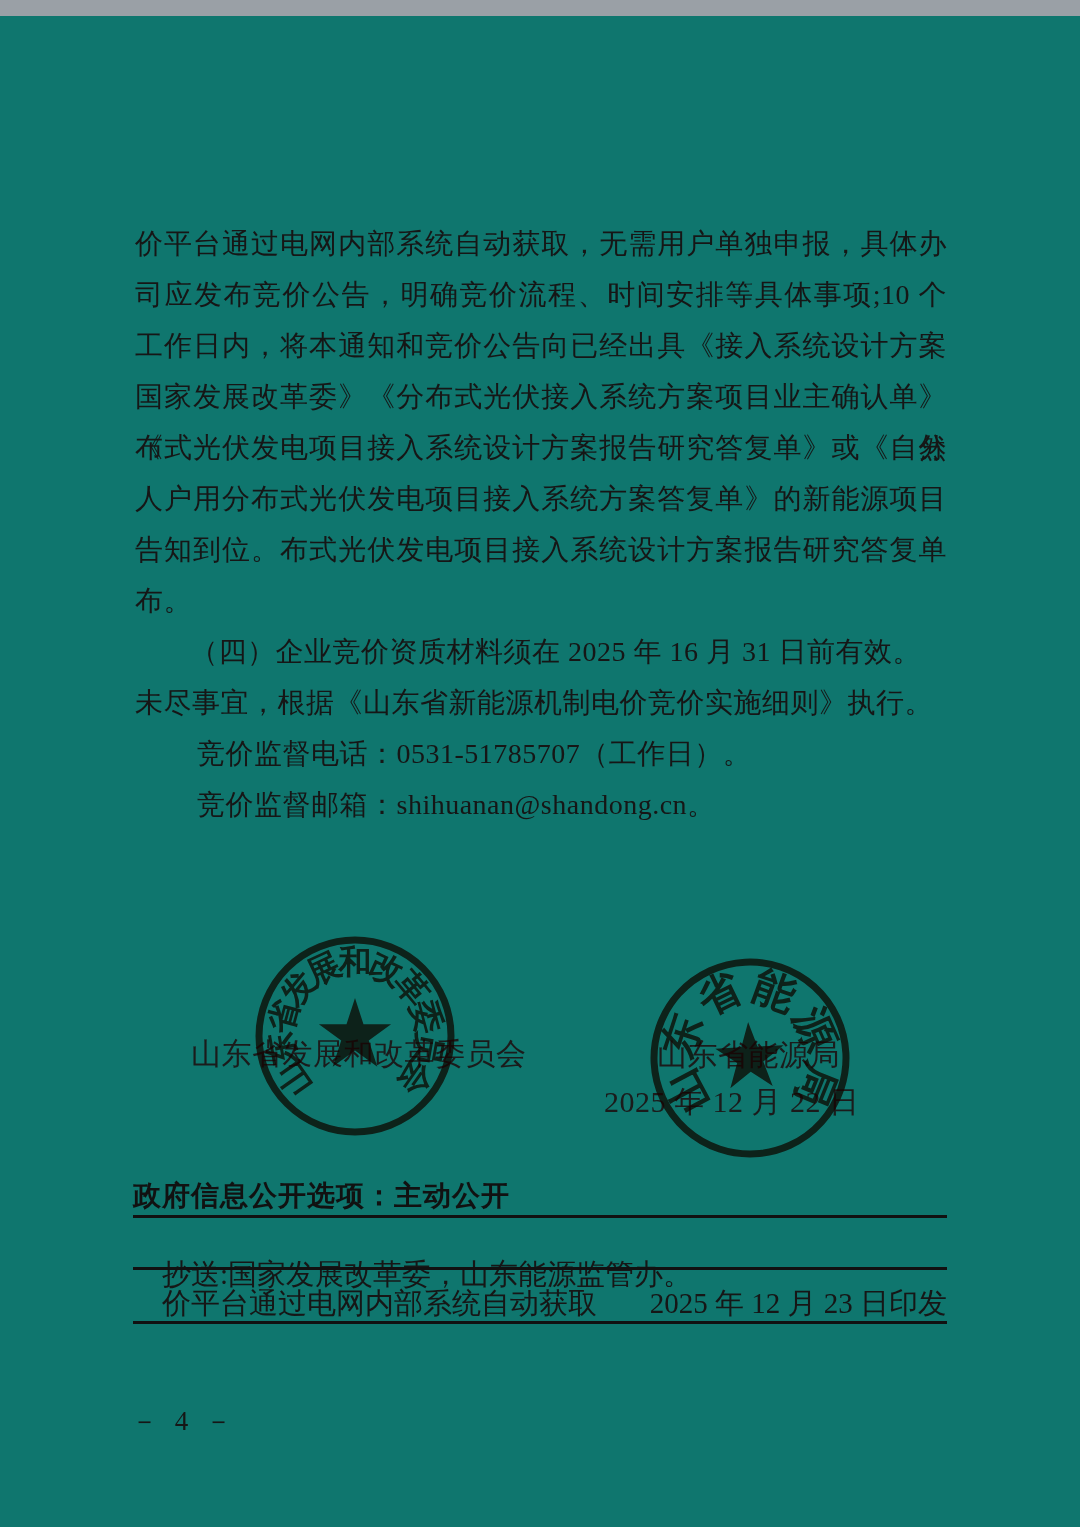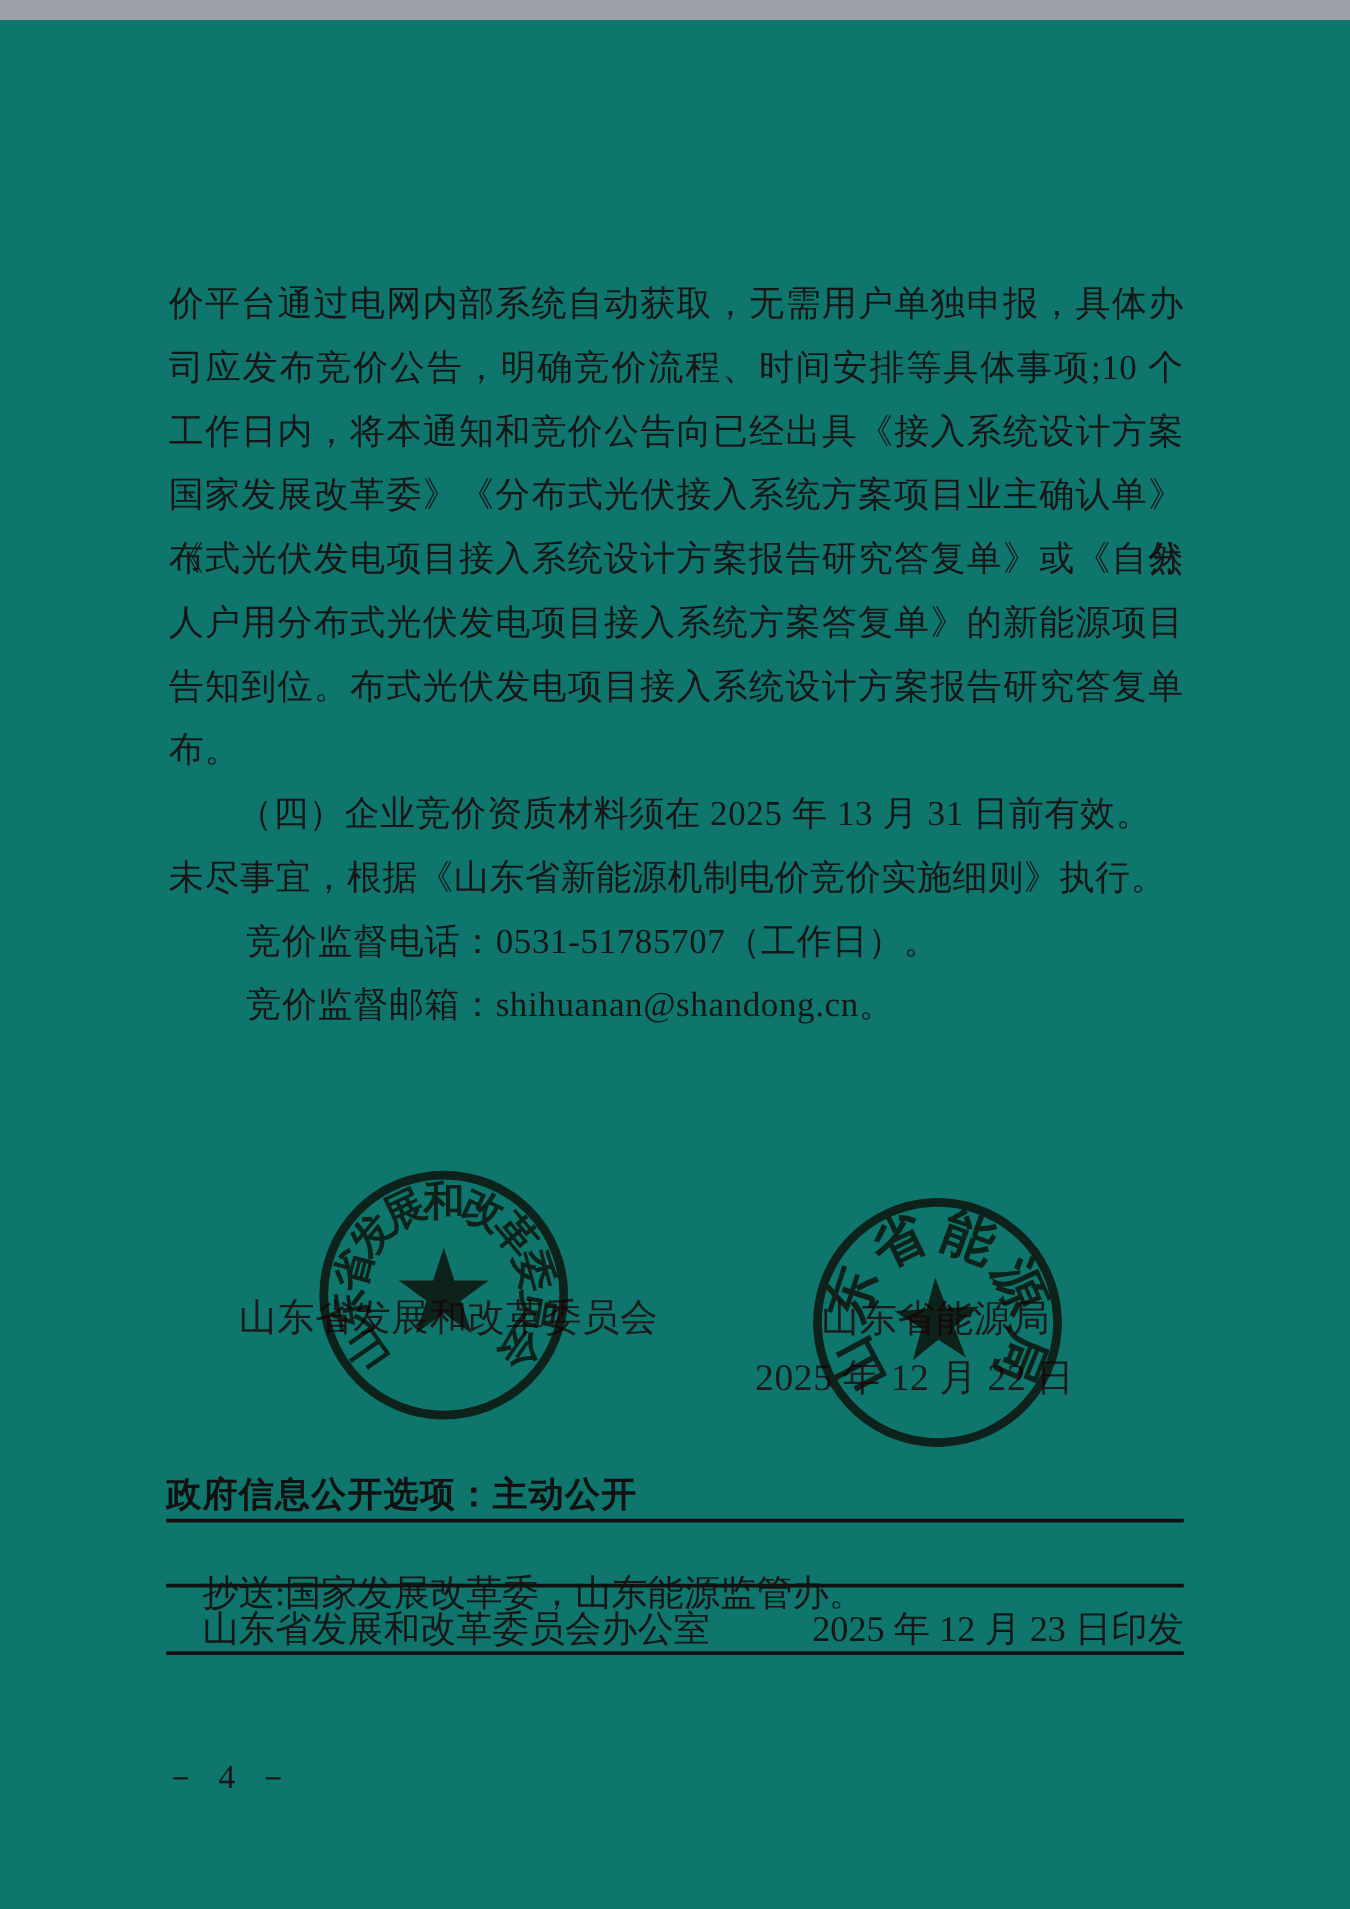--- a/index.html
+++ b/index.html
@@ -79,21 +79,21 @@
 
   <div class="doc-body">
     <div class="line j">价平台通过电网内部系统自动获取，无需用户单独申报，具体办</div>
     <div class="line j">司应发布竞价公告，明确竞价流程、时间安排等具体事项;10 个</div>
     <div class="line j">工作日内，将本通知和竞价公告向已经出具《接入系统设计方案</div>
     <div class="line j">国家发展改革委》《分布式光伏接入系统方案项目业主确认单》《分</div>
     <div class="line j">布式光伏发电项目接入系统设计方案报告研究答复单》或《自然</div>
     <div class="line j">人户用分布式光伏发电项目接入系统方案答复单》的新能源项目</div>
     <div class="line j">告知到位。布式光伏发电项目接入系统设计方案报告研究答复单</div>
     <div class="line">布。</div>
-    <div class="line ind1">（四）企业竞价资质材料须在 2025 年 13 月 31 日前有效。</div>
+    <div class="line ind1">（四）企业竞价资质材料须在 2025 年 16 月 31 日前有效。</div>
     <div class="line">未尽事宜，根据《山东省新能源机制电价竞价实施细则》执行。</div>
     <div class="line ind2">竞价监督电话：0531-51785707（工作日）。</div>
     <div class="line ind2">竞价监督邮箱：shihuanan@shandong.cn。</div>
   </div>
 
   <div class="sig sig-left-org">山东省发展和改革委员会</div>
   <div class="sig sig-right-org">山东省能源局</div>
   <div class="sig sig-right-date">2025 年 12 月 22 日</div>
 
   <svg class="seal seal-left" viewBox="0 0 220 220">
@@ -121,20 +121,20 @@
       <text x="110" y="39" transform="rotate(23 110 110)" text-anchor="middle" dominant-baseline="central" fill="#d0382a" font-size="42">能</text>
       <text x="110" y="39" transform="rotate(69 110 110)" text-anchor="middle" dominant-baseline="central" fill="#d0382a" font-size="42">源</text>
       <text x="110" y="39" transform="rotate(115 110 110)" text-anchor="middle" dominant-baseline="central" fill="#d0382a" font-size="42">局</text>
     </svg>
 
   <div class="footer-disclosure">政府信息公开选项：主动公开</div>
   <div class="rule rule-1"></div>
   <div class="footer-cc">抄送:国家发展改革委，山东能源监管办。</div>
   <div class="rule rule-2"></div>
   <div class="footer-issue">
-    <span>山东省发展和改革委员会办公室</span>
+    <span>价平台通过电网内部系统自动获取</span>
     <span>2025 年 12 月 23 日印发</span>
   </div>
   <div class="rule rule-3"></div>
 
   <div class="page-number">－ 4 －</div>
 
 </div>
 
 </body></html>

